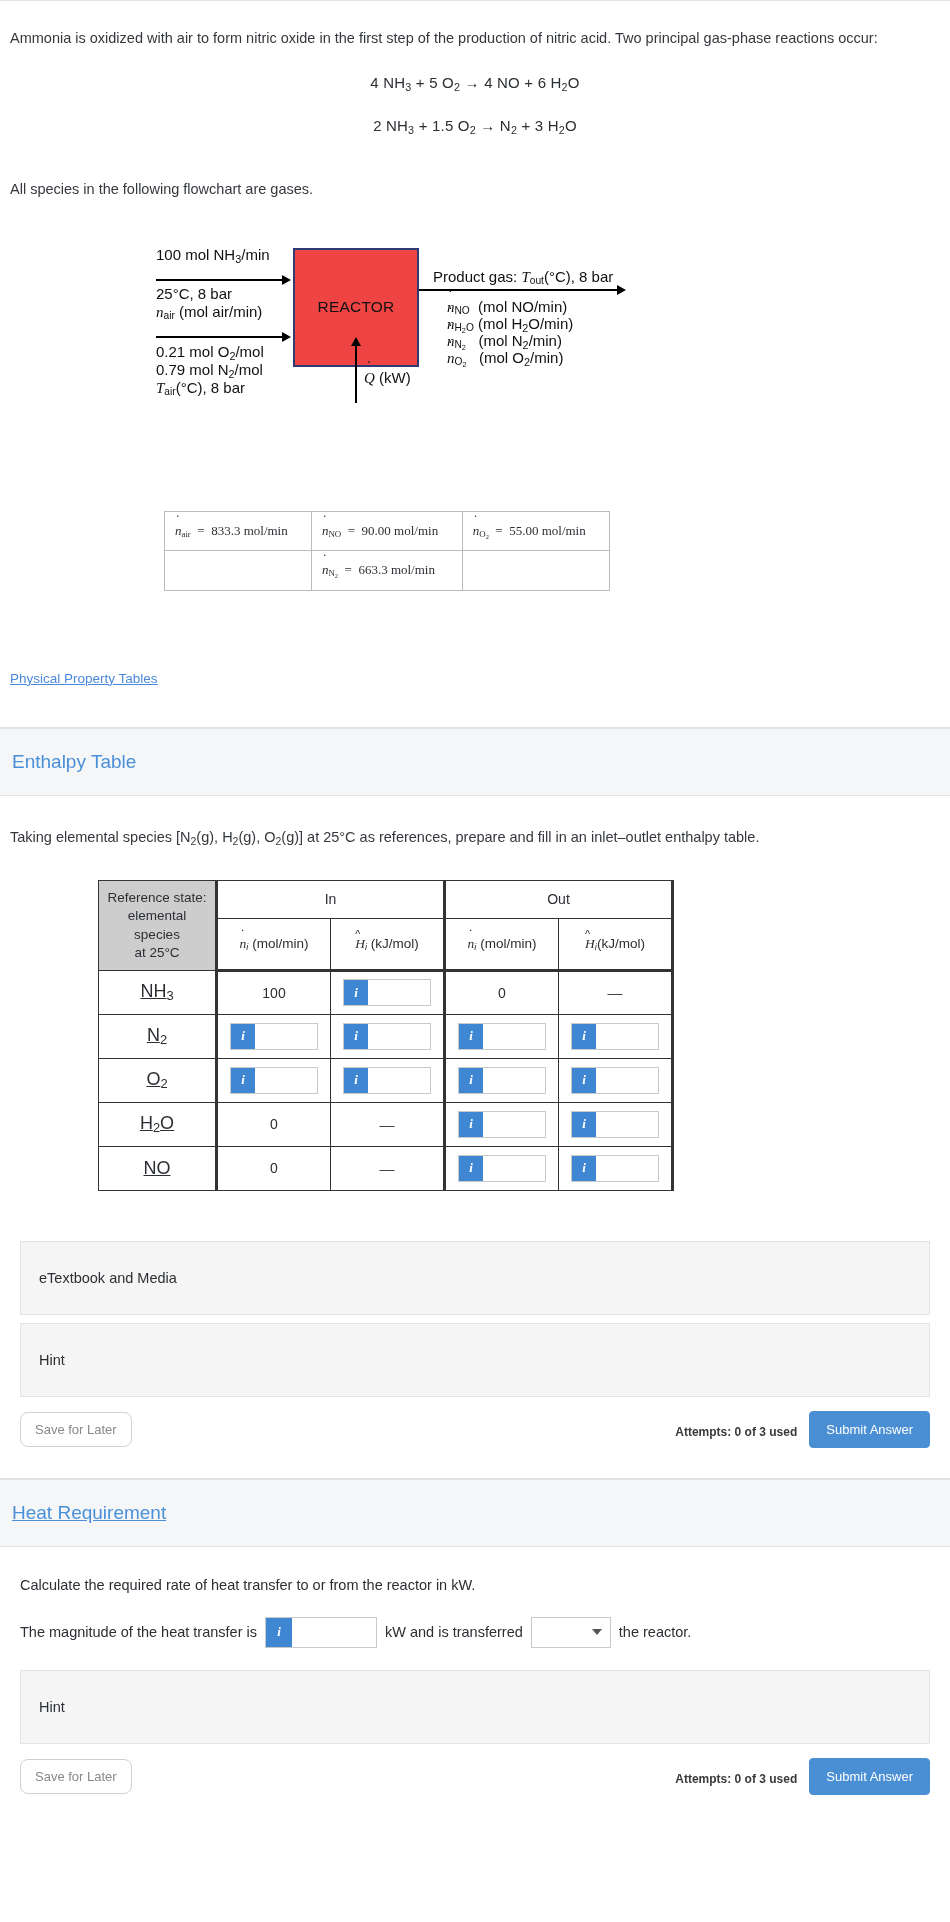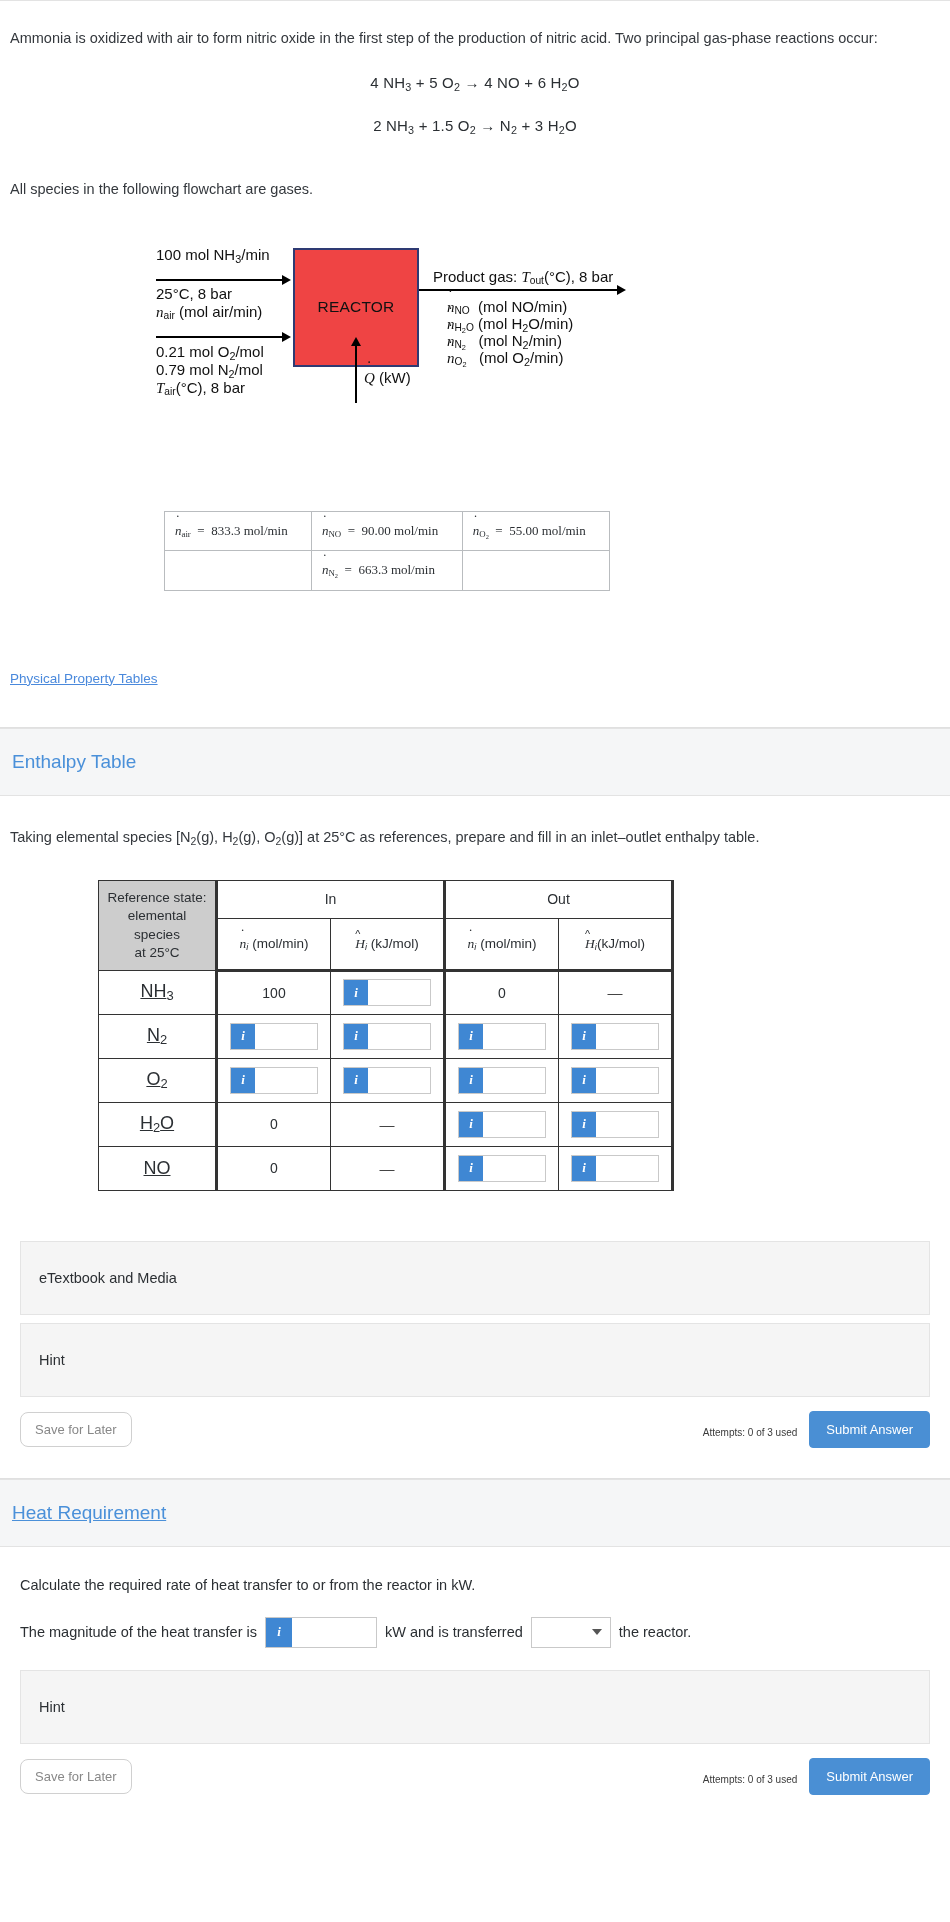--- a/index.html
+++ b/index.html
@@ -179,21 +179,21 @@
   }
   .btn-save {
     border: 1px solid #d0d0d0;
     background: #fff;
     color: #888;
     font-size: 13px;
     padding: 9px 14px;
     border-radius: 8px;
   }
   .right-grp { display: flex; align-items: center; gap: 12px; }
-  .attempts { font-size: 10px; font-weight: normal; color: #3a3a3a; margin-top: 6px; }
+  .attempts { font-size: 12px; font-weight: bold; color: #3a3a3a; margin-top: 6px; }
   .btn-submit {
     background: #4a8fd4;
     color: #fff;
     border: 1px solid #4a8fd4;
     border-radius: 4px;
     font-size: 13px;
     padding: 10px 16px;
   }
 
   

